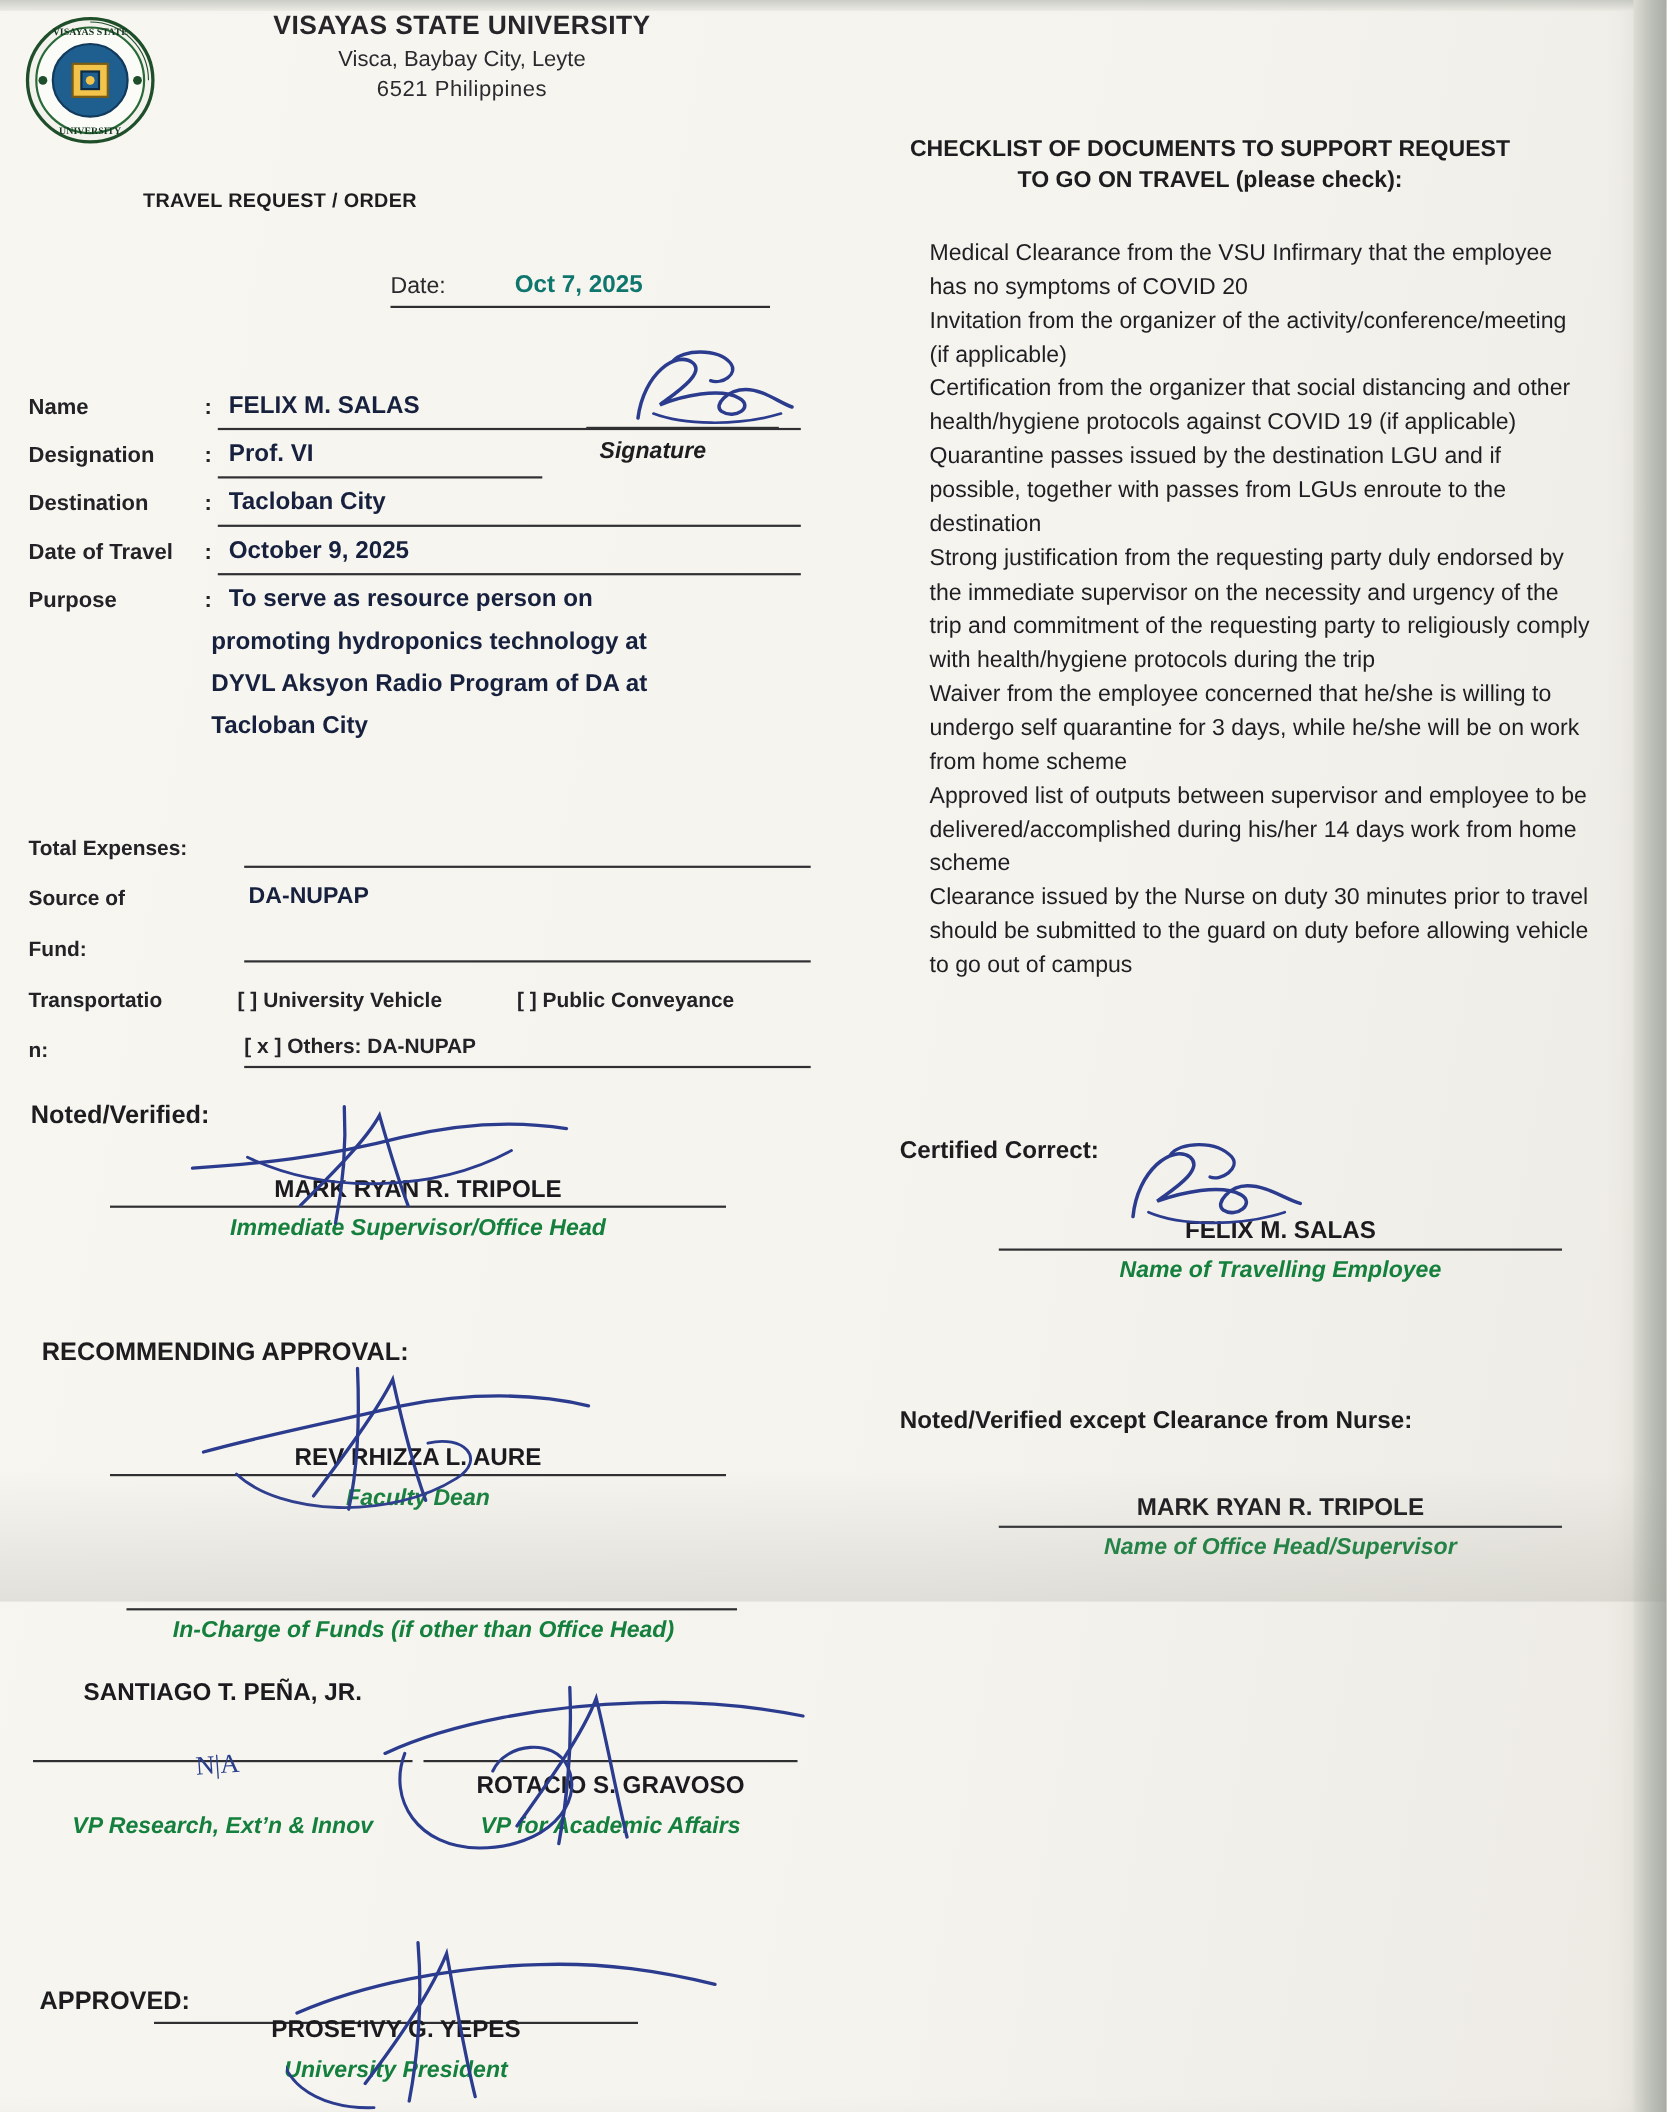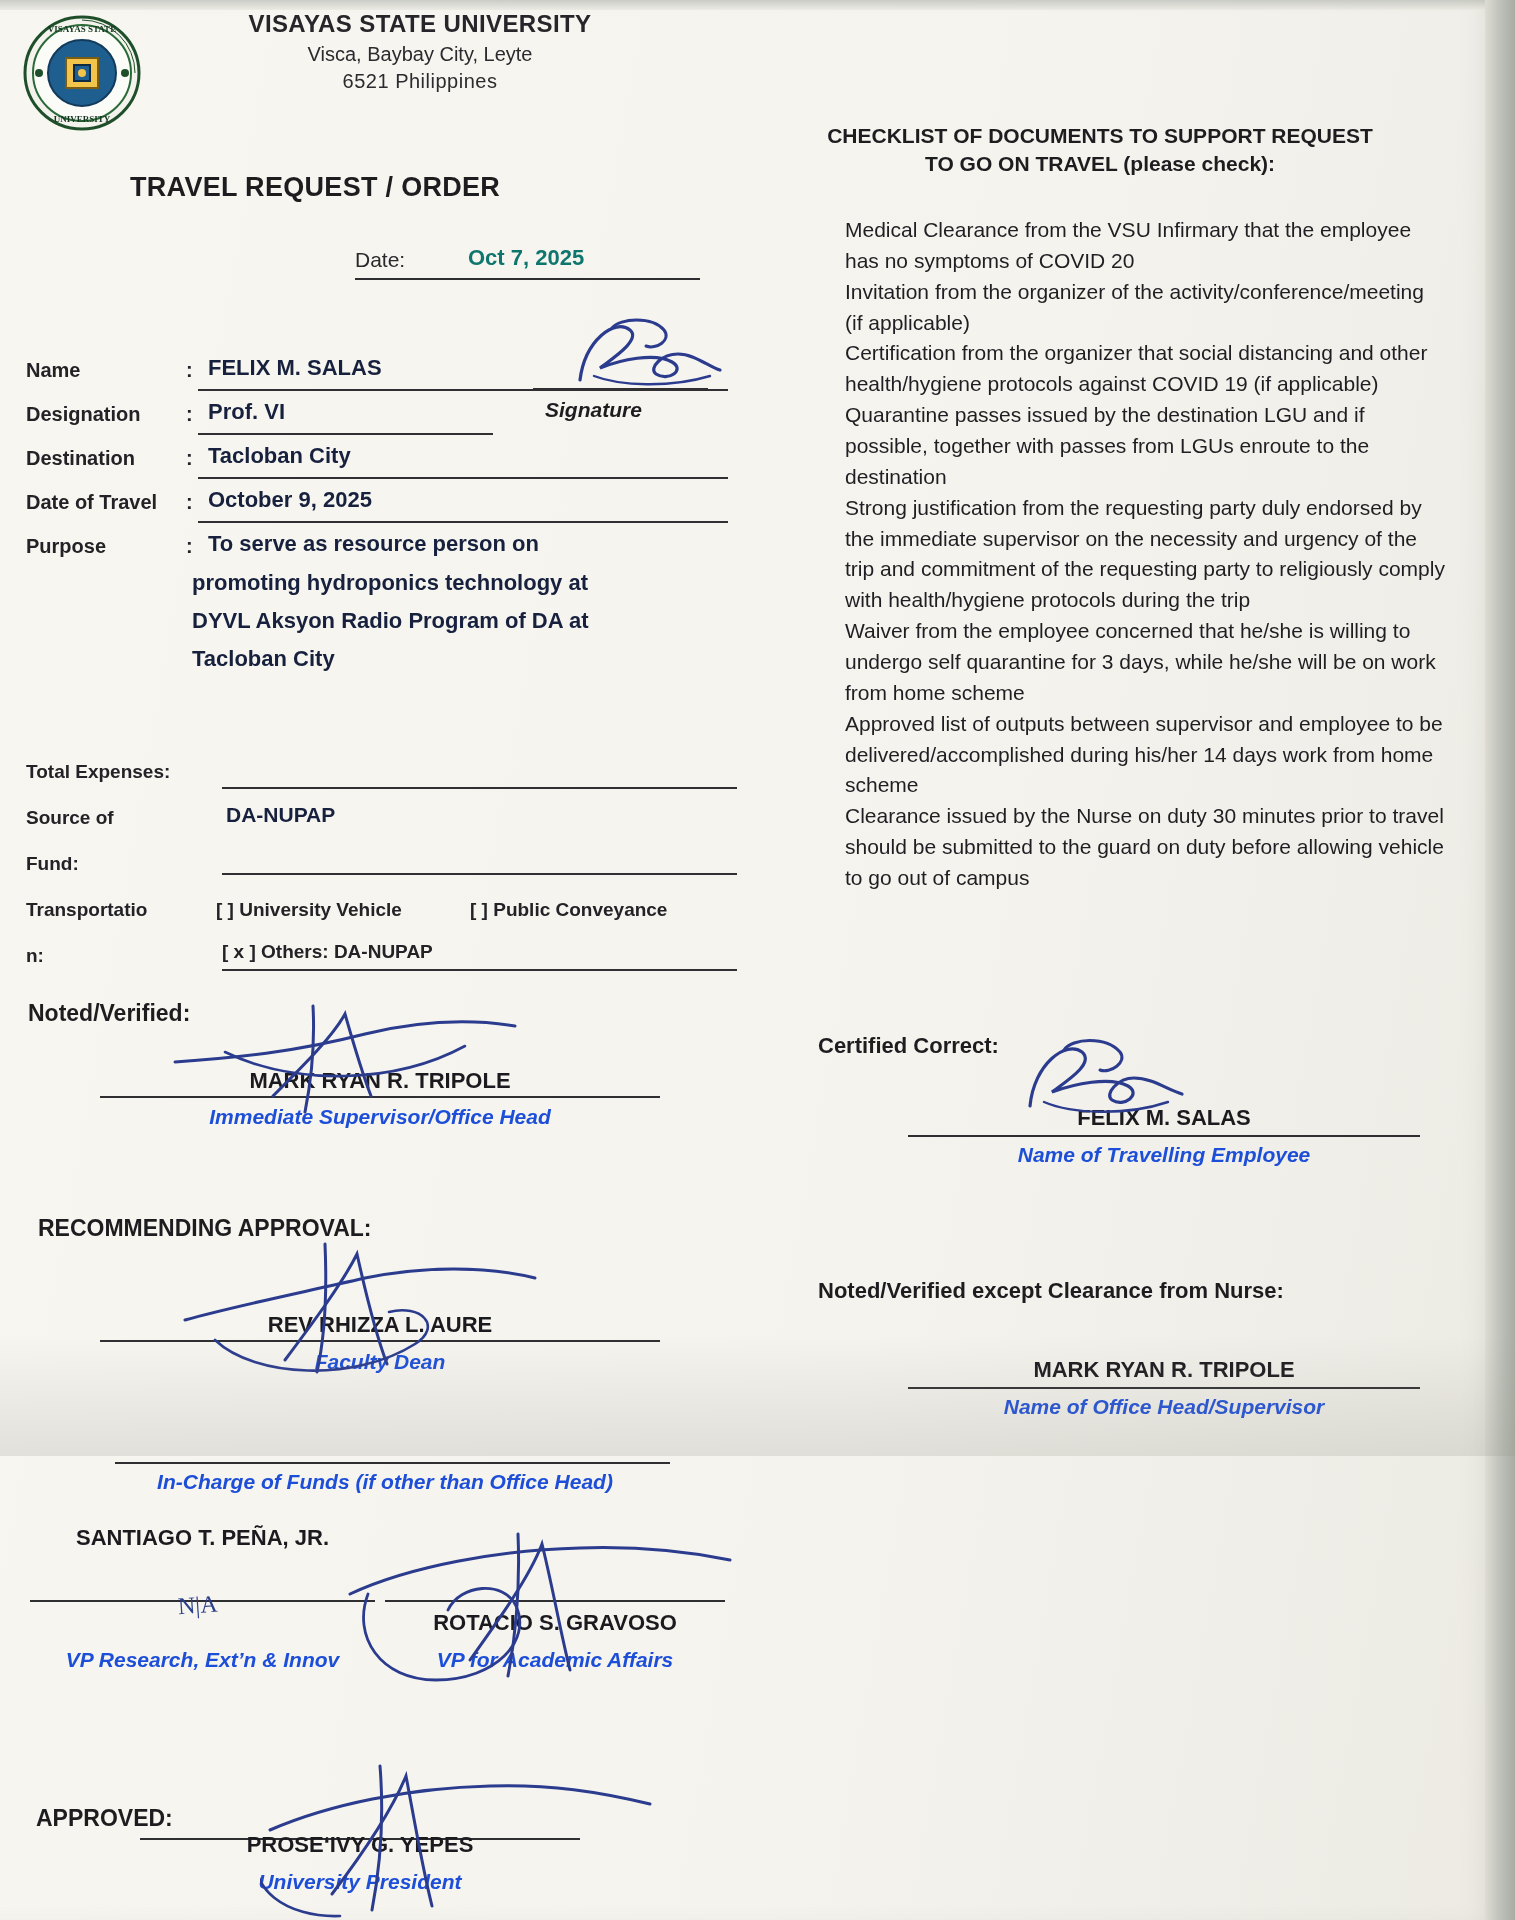--- a/index.html
+++ b/index.html
@@ -77,21 +77,21 @@
   .univ-addr2 {
     font-size: 20px;
     color: #2b2b2f;
     margin-top: 4px;
     letter-spacing: .5px;
   }
 
   .doc-title {
     position: absolute;
     left: 130px; top: 172px;
-    font-size: 27px;
+    font-size: 18px;
     font-weight: 700;
     color: #1d1d20;
     letter-spacing: .3px;
   }
 
   
   .date-row {
     position: absolute;
     left: 355px; top: 245px;
     width: 360px;
@@ -169,21 +169,21 @@
     font-size: 23px; font-weight: 700; color:#1d1d20;
   }
   .sig-line {
     position:absolute; border-bottom: 2px solid #2f2f32;
   }
   .sig-name {
     position:absolute; font-size: 22px; font-weight: 700; color:#1b1b1f;
     text-align:center;
   }
   .sig-role {
-    position:absolute; font-size: 21px; font-weight: 700; font-style: italic; color:#1d4ed8;
+    position:absolute; font-size: 21px; font-weight: 700; font-style: italic; color:#15803d;
     text-align:center;
   }
 
   
   .check-title {
     position:absolute; left: 800px; top: 122px; width: 600px;
     text-align:center; font-size: 21px; font-weight:700; color:#1d1d20; line-height: 1.35;
   }
   .check-list {
     position:absolute; left: 845px; top: 215px; width: 600px;

